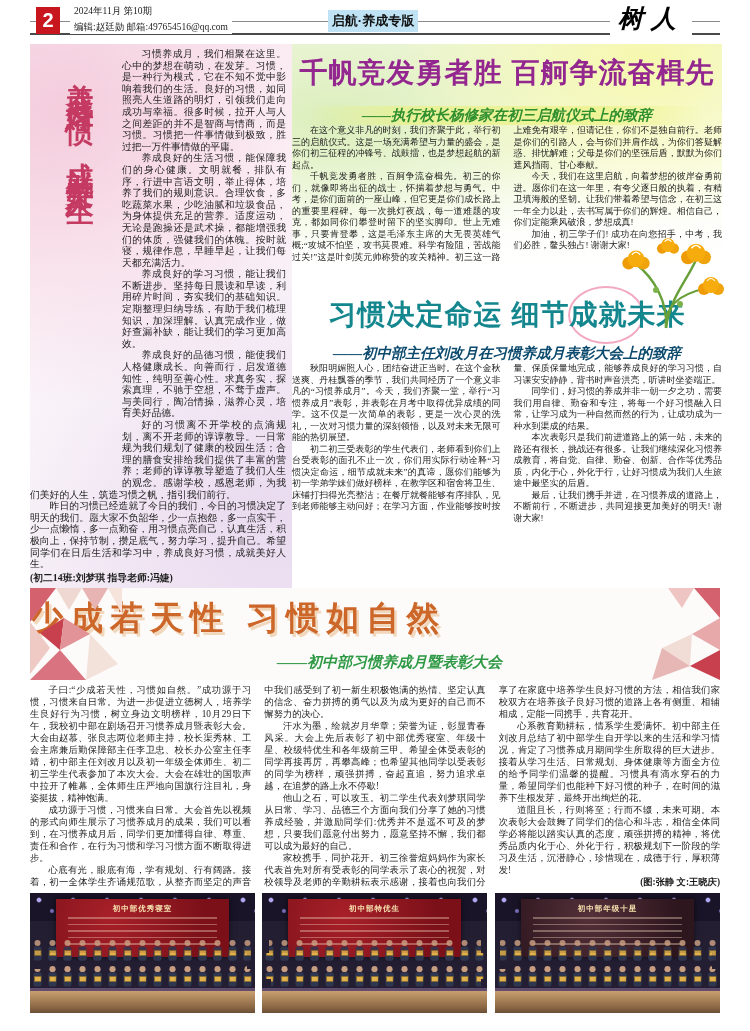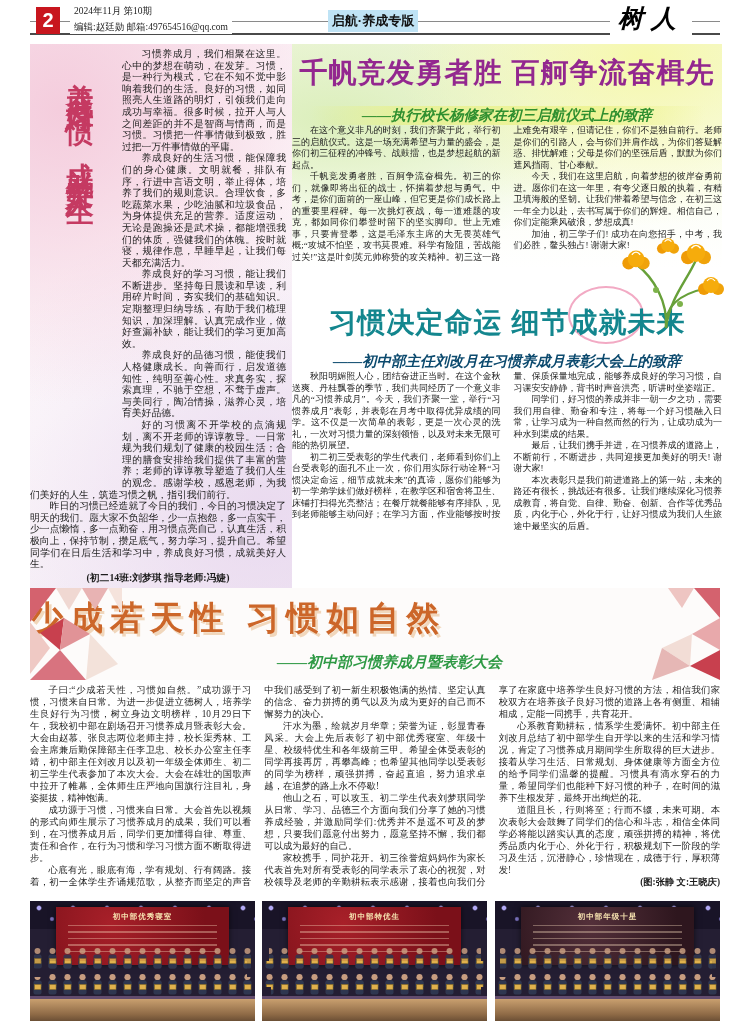--- a/index.html
+++ b/index.html
@@ -19,53 +19,53 @@
   
   .left-panel{position:absolute;left:30px;top:44px;width:262px;height:548px;box-sizing:border-box;padding:4px 6px 0 0;
       background:
         radial-gradient(circle at 12% 12%,rgba(243,198,216,.85) 0%,rgba(243,198,216,0) 55%),
         radial-gradient(circle at 90% 85%,rgba(228,209,236,.7) 0%,rgba(228,209,236,0) 60%),
         linear-gradient(150deg,#fbeff5,#fdf9fb 55%,#f5eef6);overflow:hidden;}
   .vtitle{float:left;writing-mode:vertical-rl;text-orientation:upright;height:412px;margin:12px 14px 6px 20px;
       font-size:28px;font-weight:bold;color:#c53a62;letter-spacing:7px;line-height:58px;}
   .left-body{font-size:9.8px;line-height:11.6px;text-align:justify;}
   .left-body p{margin:0;text-indent:2em;}
-  .byline{text-align:center;font-size:9.8px;margin-top:2px;font-weight:bold;}
+  .byline{text-align:left;font-size:9.8px;margin-top:2px;font-weight:bold;}
   
   .sail{position:absolute;left:292px;top:44px;width:430px;height:250px;
       background:
         radial-gradient(ellipse at 82% 6%,rgba(246,248,170,.95) 0%,rgba(246,248,170,0) 50%),
         radial-gradient(ellipse at 10% 30%,rgba(214,236,178,.85) 0%,rgba(214,236,178,0) 55%),
         linear-gradient(180deg,#f3f8e4 0%,#fcfef5 55%,#ffffff 90%);}
   .sail-title{margin:10px 0 0 0;text-align:center;font-size:28px;font-weight:bold;color:#93278f;letter-spacing:1px;
       font-family:"Liberation Sans","DejaVu Sans",sans-serif;}
   .sail-sub{margin:14px auto 0 auto;width:92%;text-align:center;font-size:14.5px;font-weight:bold;font-style:italic;color:#2f8f2f;
       background:linear-gradient(90deg,rgba(233,240,120,0) 0%,rgba(233,240,120,.6) 25%,rgba(233,240,120,.6) 75%,rgba(233,240,120,0) 100%);}
   .cols2{margin-top:0;column-count:2;column-gap:13px;font-size:9px;line-height:11.5px;text-align:justify;}
   .cols2 p{margin:0;text-indent:2em;}
   
   .habit{position:absolute;left:292px;top:296px;width:430px;height:290px;}
-  .habit-title{position:relative;margin:8px;text-align:center;font-size:28px;font-weight:bold;color:#13868e;letter-spacing:1px;
+  .habit-title{position:relative;margin:0;text-align:center;font-size:28px;font-weight:bold;color:#13868e;letter-spacing:1px;
       font-family:"Liberation Sans","DejaVu Sans",sans-serif;z-index:2;}
   .pink-ring{position:absolute;right:78px;top:-10px;width:72px;height:54px;border:2px solid #f2aac4;border-radius:50%;z-index:1;}
   .habit-sub{margin:10px 0 0 0;text-align:center;font-size:14.5px;font-weight:bold;font-style:italic;color:#0c4a6e;}
   .flowers{position:absolute;right:-4px;top:-62px;z-index:3;}
   
   .banner{position:absolute;left:30px;top:588px;width:690px;height:92px;background:#fdfbfa;}
   .mosaic-l{position:absolute;left:0;top:0;}
   .mosaic-r{position:absolute;right:0;top:0;}
   .banner-title{margin:8px 0 0 0;text-align:left;font-size:33px;font-weight:bold;color:#cc6629;letter-spacing:7px;
       font-family:"Liberation Sans","DejaVu Sans",sans-serif;text-shadow:2.5px 2.5px 0 #f1d7bc;}
   .banner-sub{margin:12px 0 0 0;text-align:center;font-size:15px;font-weight:bold;font-style:italic;color:#2e9944;padding-left:29px;}
   .cols3{position:absolute;left:30px;top:684px;width:690px;height:206px;column-count:3;column-gap:13px;
       font-size:9.3px;line-height:12px;text-align:justify;overflow:hidden;}
   .cols3 p{margin:0;text-indent:2em;}
   .byline-right{text-align:right;text-indent:0 !important;font-weight:bold;}
   
-  .photo{position:absolute;top:893px;width:225px;height:120px;background:#241e33;overflow:hidden;margin-top:8px;}
+  .photo{position:absolute;top:893px;width:225px;height:120px;background:#241e33;overflow:hidden;}
   .photo1{left:30px;} .photo2{left:262px;} .photo3{left:495px;}
   .ph-lights{position:absolute;left:0;top:0;right:0;height:28px;
       background-image:radial-gradient(circle at 9px 7px,rgba(186,176,255,.95) 1.6px,rgba(186,176,255,0) 3px),
                        radial-gradient(circle at 22px 18px,rgba(150,140,230,.8) 1.3px,rgba(150,140,230,0) 2.6px);
       background-size:34px 28px;background-color:#191427;}
   .ph-screen{position:absolute;left:26px;right:26px;top:6px;height:58px;
       background:radial-gradient(circle at 32% 28%,#a82029,#7b1019 75%);box-shadow:0 0 6px rgba(0,0,0,.6);}
   .screen-dark{background:radial-gradient(circle at 40% 30%,#54303a,#2e161e 78%);}
   .ph-screen-title{margin:5px 4px 0 4px;text-align:center;color:#f7e3b0;font-size:7.5px;font-weight:bold;letter-spacing:1px;line-height:9px;}
   .ph-screen-lines{margin:4px 12px 0 12px;height:32px;opacity:.65;
@@ -142,22 +142,22 @@
       <use href="#flw" transform="translate(103,52) scale(1.0)"></use>
       <use href="#flw" transform="translate(60,12) scale(0.85)"></use>
     </svg>
     <div class="pink-ring"></div>
     <div class="habit-title">习惯决定命运  细节成就未来</div>
     <div class="habit-sub">——初中部主任刘改月在习惯养成月表彰大会上的致辞</div>
     <div class="cols2">
       <p>秋阳明媚照人心，团结奋进正当时。在这个金秋送爽、丹桂飘香的季节，我们共同经历了一个意义非凡的“习惯养成月”。今天，我们齐聚一堂，举行“习惯养成月”表彰，并表彰在月考中取得优异成绩的同学。这不仅是一次简单的表彰，更是一次心灵的洗礼，一次对习惯力量的深刻领悟，以及对未来无限可能的热切展望。</p>
       <p>初二初三受表彰的学生代表们，老师看到你们上台受表彰的面孔不止一次，你们用实际行动诠释“习惯决定命运，细节成就未来”的真谛，愿你们能够为初一学弟学妹们做好榜样，在教学区和宿舍将卫生、床铺打扫得光亮整洁；在餐厅就餐能够有序排队，见到老师能够主动问好；在学习方面，作业能够按时按量、保质保量地完成，能够养成良好的学习习惯，自习课安安静静，背书时声音洪亮，听讲时坐姿端正。</p>
       <p>同学们，好习惯的养成并非一朝一夕之功，需要我们用自律、勤奋和专注，将每一个好习惯融入日常，让学习成为一种自然而然的行为，让成功成为一种水到渠成的结果。</p>
+      <p>本次表彰只是我们前进道路上的第一站，未来的路还有很长，挑战还有很多。让我们继续深化习惯养成教育，将自觉、自律、勤奋、创新、合作等优秀品质，内化于心，外化于行，让好习惯成为我们人生旅途中最坚实的后盾。</p>
       <p>最后，让我们携手并进，在习惯养成的道路上，不断前行，不断进步，共同迎接更加美好的明天! 谢谢大家!</p>
-      <p>本次表彰只是我们前进道路上的第一站，未来的路还有很长，挑战还有很多。让我们继续深化习惯养成教育，将自觉、自律、勤奋、创新、合作等优秀品质，内化于心，外化于行，让好习惯成为我们人生旅途中最坚实的后盾。</p>
     </div>
   </div>
 
   <div class="banner">
     <svg class="mosaic-l" width="92" height="92" viewBox="0 0 92 92">
       <polygon points="0,0 26,0 0,34" fill="#d4626e"></polygon>
       <polygon points="26,0 52,0 39,22" fill="#f0d8d2"></polygon>
       <polygon points="52,0 78,0 65,22" fill="#e8b3b3"></polygon>
       <polygon points="78,0 92,0 92,26" fill="#f5e3dc"></polygon>
       <polygon points="0,34 20,60 0,86" fill="#efc9c4"></polygon>

